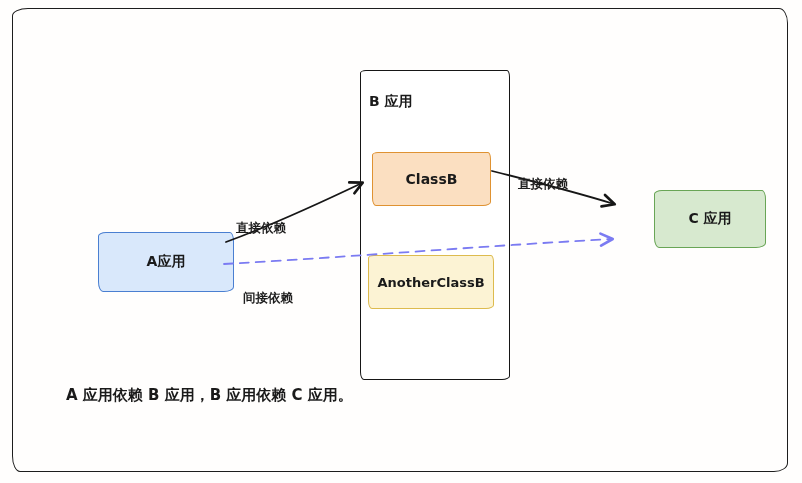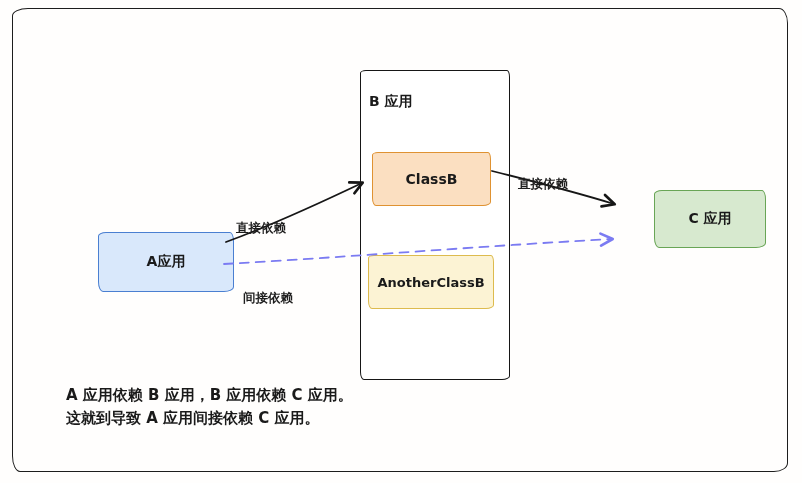--- a/index.html
+++ b/index.html
@@ -146,16 +146,15 @@
   </svg>
 
   <div class="edge-label label-a-classb">直接依赖</div>
 
   <div class="edge-label label-a-c">间接依赖</div>
 
   <div class="edge-label label-classb-c">直接依赖</div>
 
   <div class="caption">
     <div>A 应用依赖 B 应用，B 应用依赖 C 应用。</div>
-    <div>这就到导致 A 应用间接依赖 C 应用。</div>
   </div>
 
 </div>
 
 </body></html>

